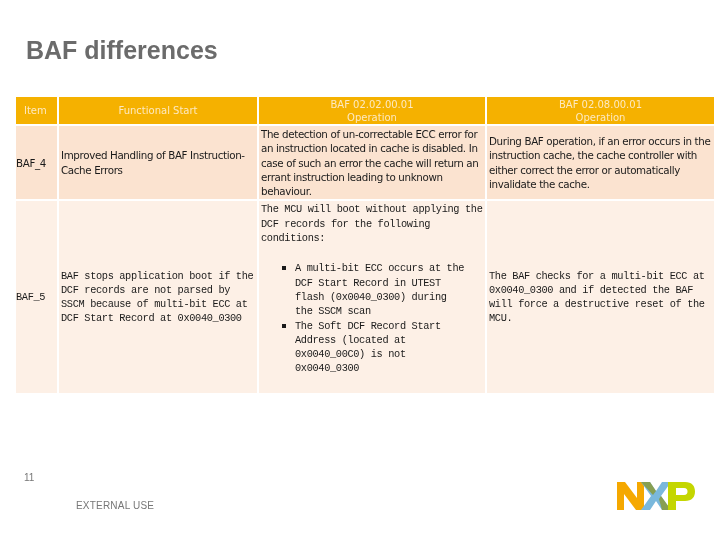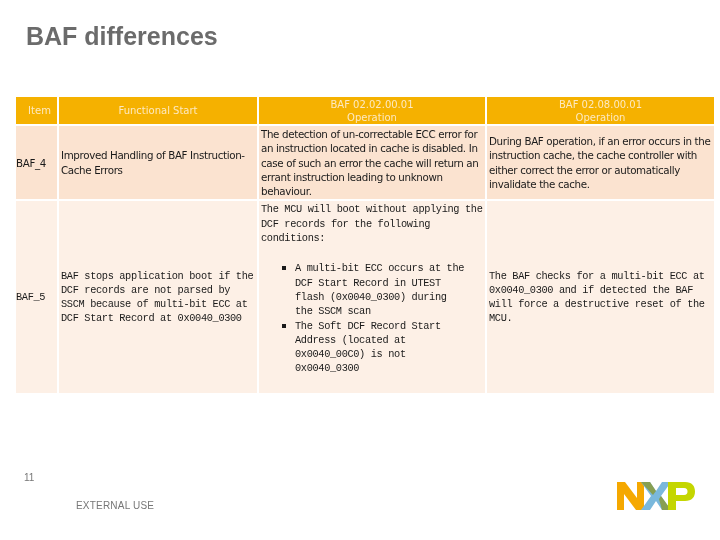--- a/index.html
+++ b/index.html
@@ -1,24 +1,24 @@
 <!DOCTYPE html>
 <html><head>
 <meta charset="utf-8">
 <style>
   html, body { margin:0; padding:0; }
   body { width:720px; height:540px; background:#ffffff; position:relative; overflow:hidden;
          font-family:"Liberation Sans", sans-serif; }
-  .title { position:absolute; left:26px; top:22px; font-size:25px; font-weight:bold; color:#6b6b6b;
+  .title { position:absolute; left:26px; top:36px; font-size:25px; font-weight:bold; color:#6b6b6b;
            font-family:"Liberation Sans", sans-serif; letter-spacing:0px; }
   .tbl { position:absolute; left:16px; top:97px; width:692px; border-collapse:separate; border-spacing:2px 2px;
          margin:-2px; table-layout:fixed; }
   .tbl th { background:#f5b100; color:#fde9c0; font-weight:normal; font-size:10px; height:27px;
             padding:0 2px; text-align:center; line-height:13px; font-family:"DejaVu Sans", sans-serif; }
-  .tbl th.item { text-align:center; padding-left:8px; }
+  .tbl th.item { text-align:left; padding-left:8px; }
   .tbl td { font-size:10.3px; color:#1a1a1a; line-height:14.3px; vertical-align:middle; padding:1px 2px;
             font-family:"DejaVu Sans", sans-serif; letter-spacing:-0.35px; }
   .r1 td { background:#fbe3d0; height:69px; }
   .r2 td { background:#fdf0e6; height:99px;font-family:Liberation Mono, monospace; }
   .tbl td.item { padding-left:0; }
   ul.bul { margin:16px; padding:0 0 0 18px; list-style:none; }
   ul.bul li { position:relative; }
   ul.bul li::before { content:""; position:absolute; left:-13px; top:5px; width:4px; height:4px; background:#1a1a1a; }
   .footer-num { position:absolute; left:24px; top:472px; font-size:10px; color:#777; }
   .footer-label { position:absolute; left:64px; top:500px; font-size:10px; color:#777; letter-spacing:0.2px;padding-left:12px; }

